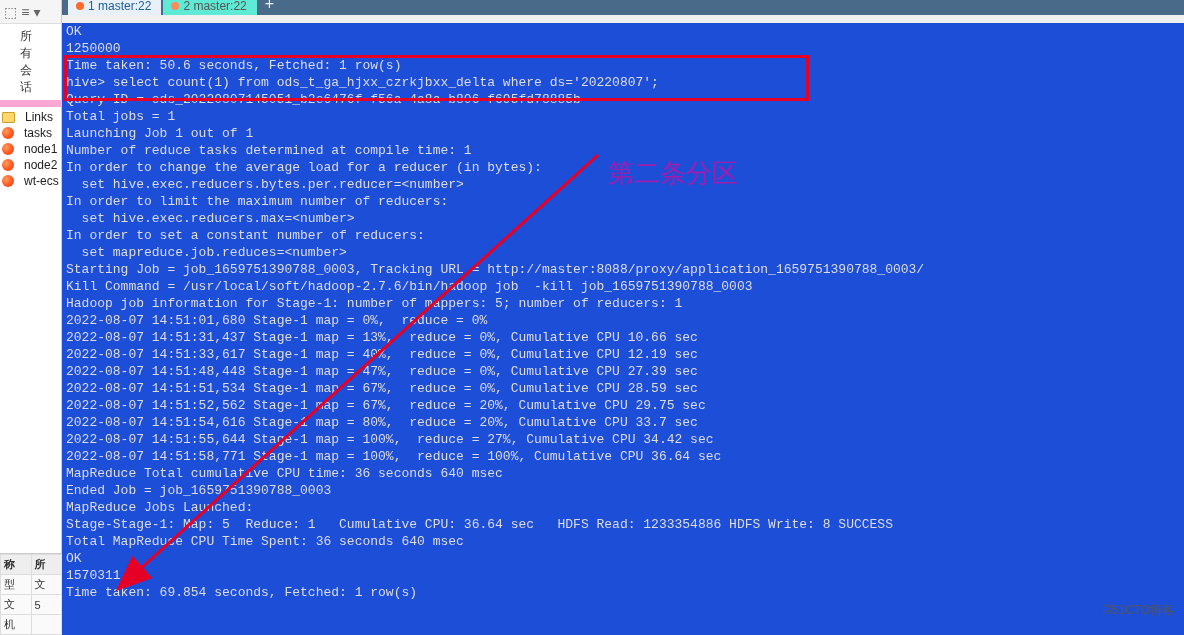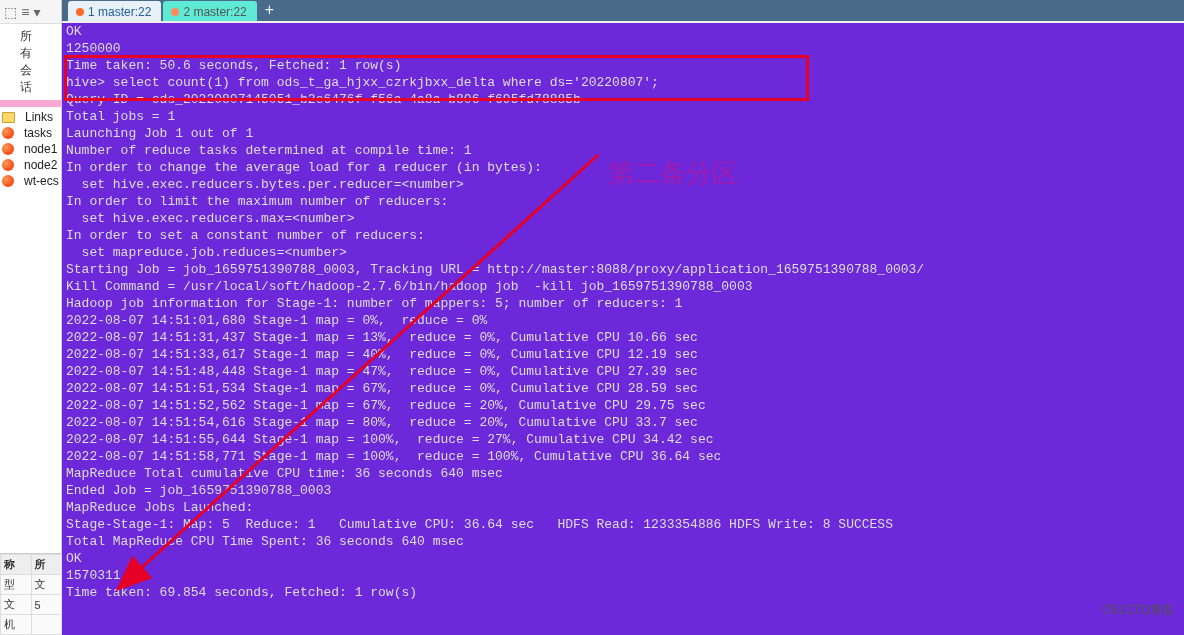--- a/index.html
+++ b/index.html
@@ -84,21 +84,21 @@
     padding: 2px 3px;
     text-align: left;
     white-space: nowrap;
   }
   .bottom-grid th { background: #eee; }
 
   .tabbar {
     position: absolute;
     left: 62px; top: 0;
     right: 0;
-    height: 21px;
+    height: 15px;
     background: #4a6a8a;
     display: flex;
     align-items: flex-end;
     padding-left: 6px;
     gap: 2px;
   }
   .tab {
     height: 20px;
     padding: 2px 10px 0 8px;
     font-size: 12px;
@@ -130,21 +130,21 @@
     padding: 0 6px 2px 6px;
     cursor: pointer;
   }
 
   .terminal {
     position: absolute;
     left: 62px;
     top: 23px;
     right: 0;
     bottom: 0;
-    background: #6d28d9;
+    background: #1d4ed8;
     color: #ddd;
     font-family: Consolas, "Courier New", monospace;
     font-size: 13px;
     line-height: 17px;
     padding: 0 4px 0 4px;
     white-space: pre;
     overflow: hidden;
   }
   .terminal .line { white-space: pre; }
 

